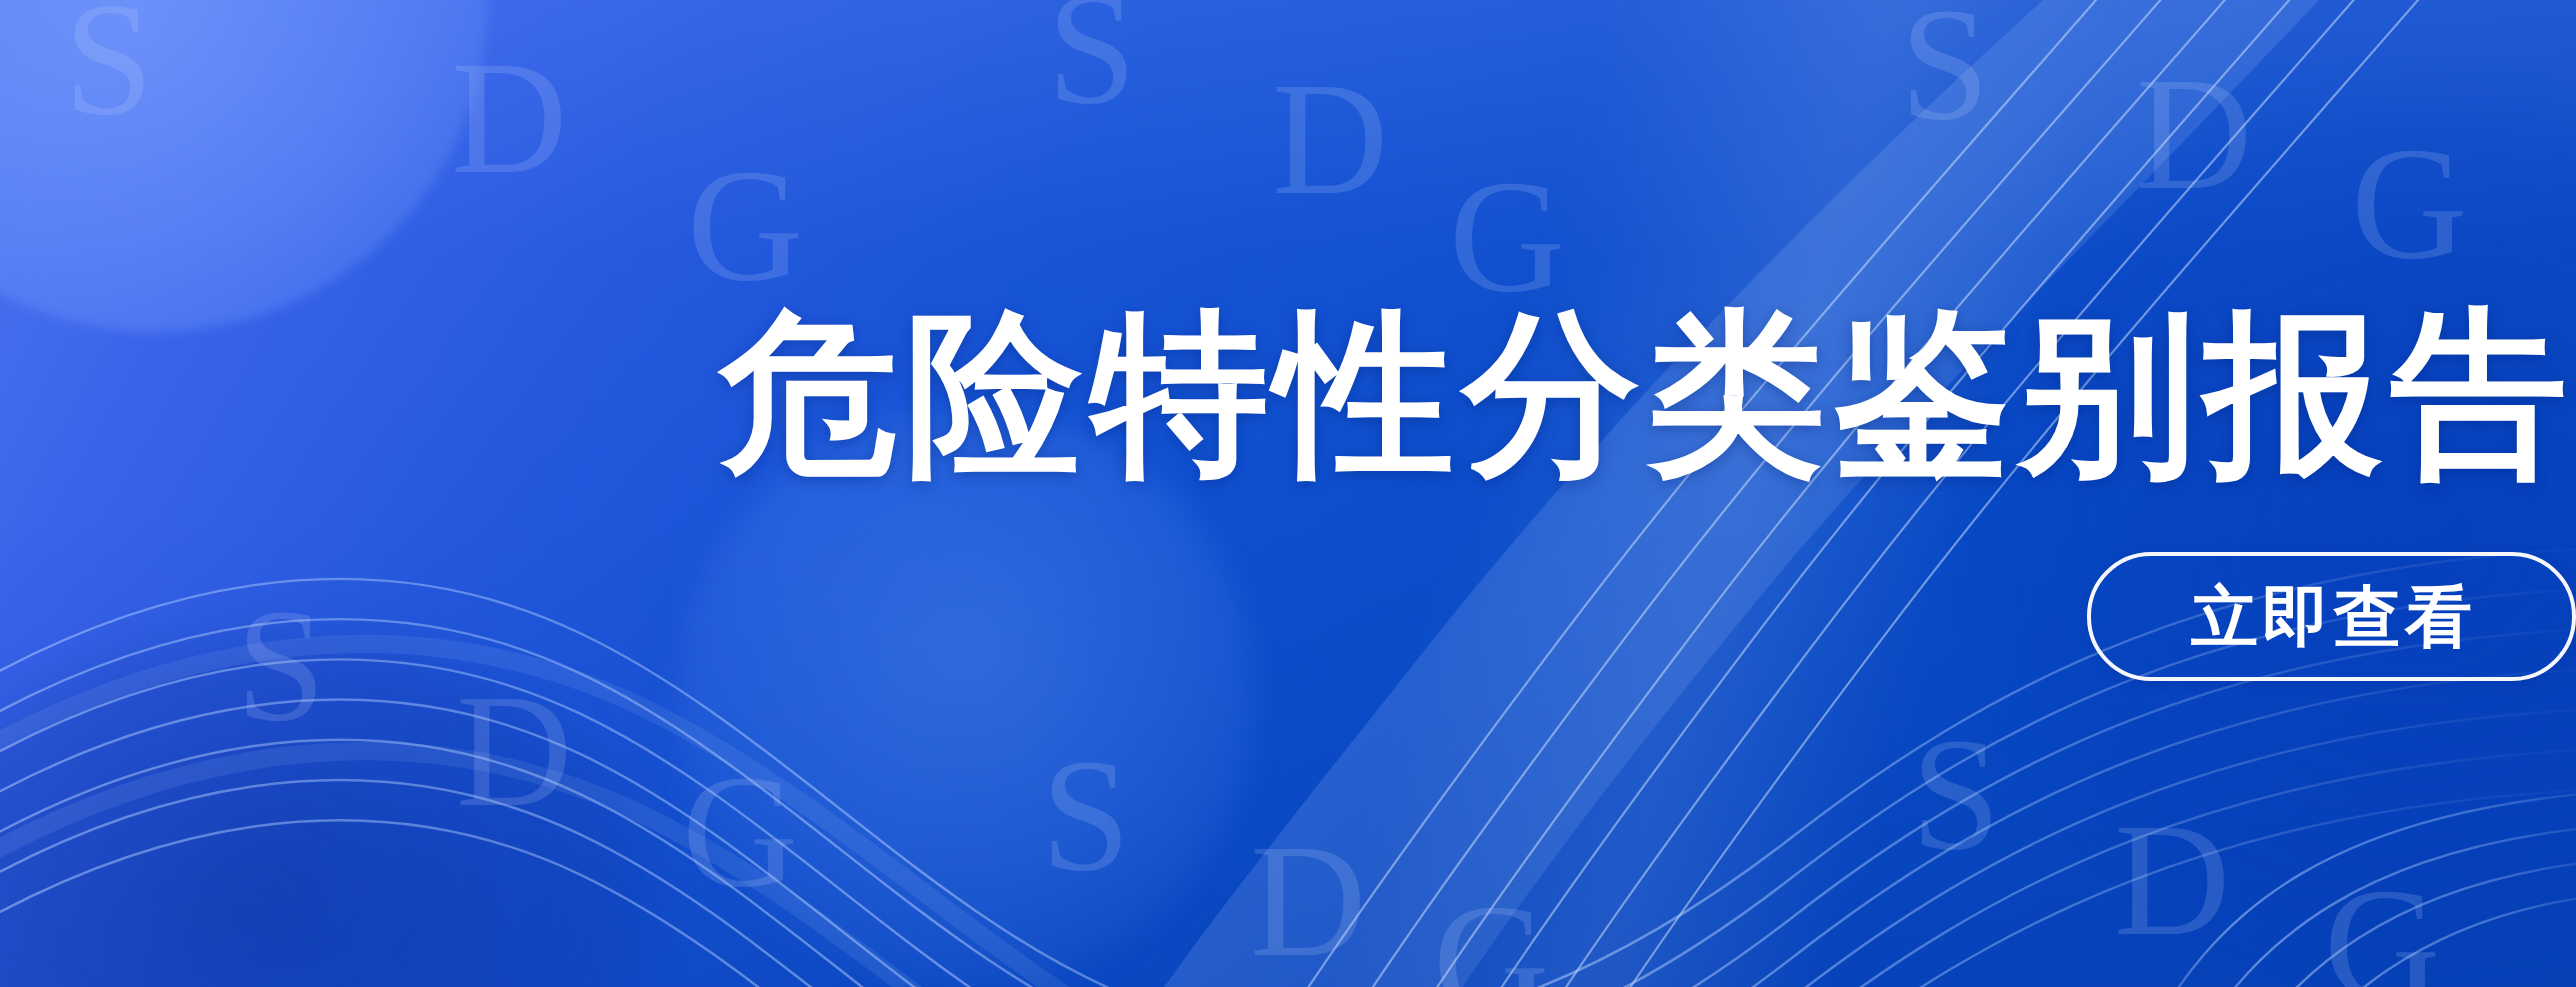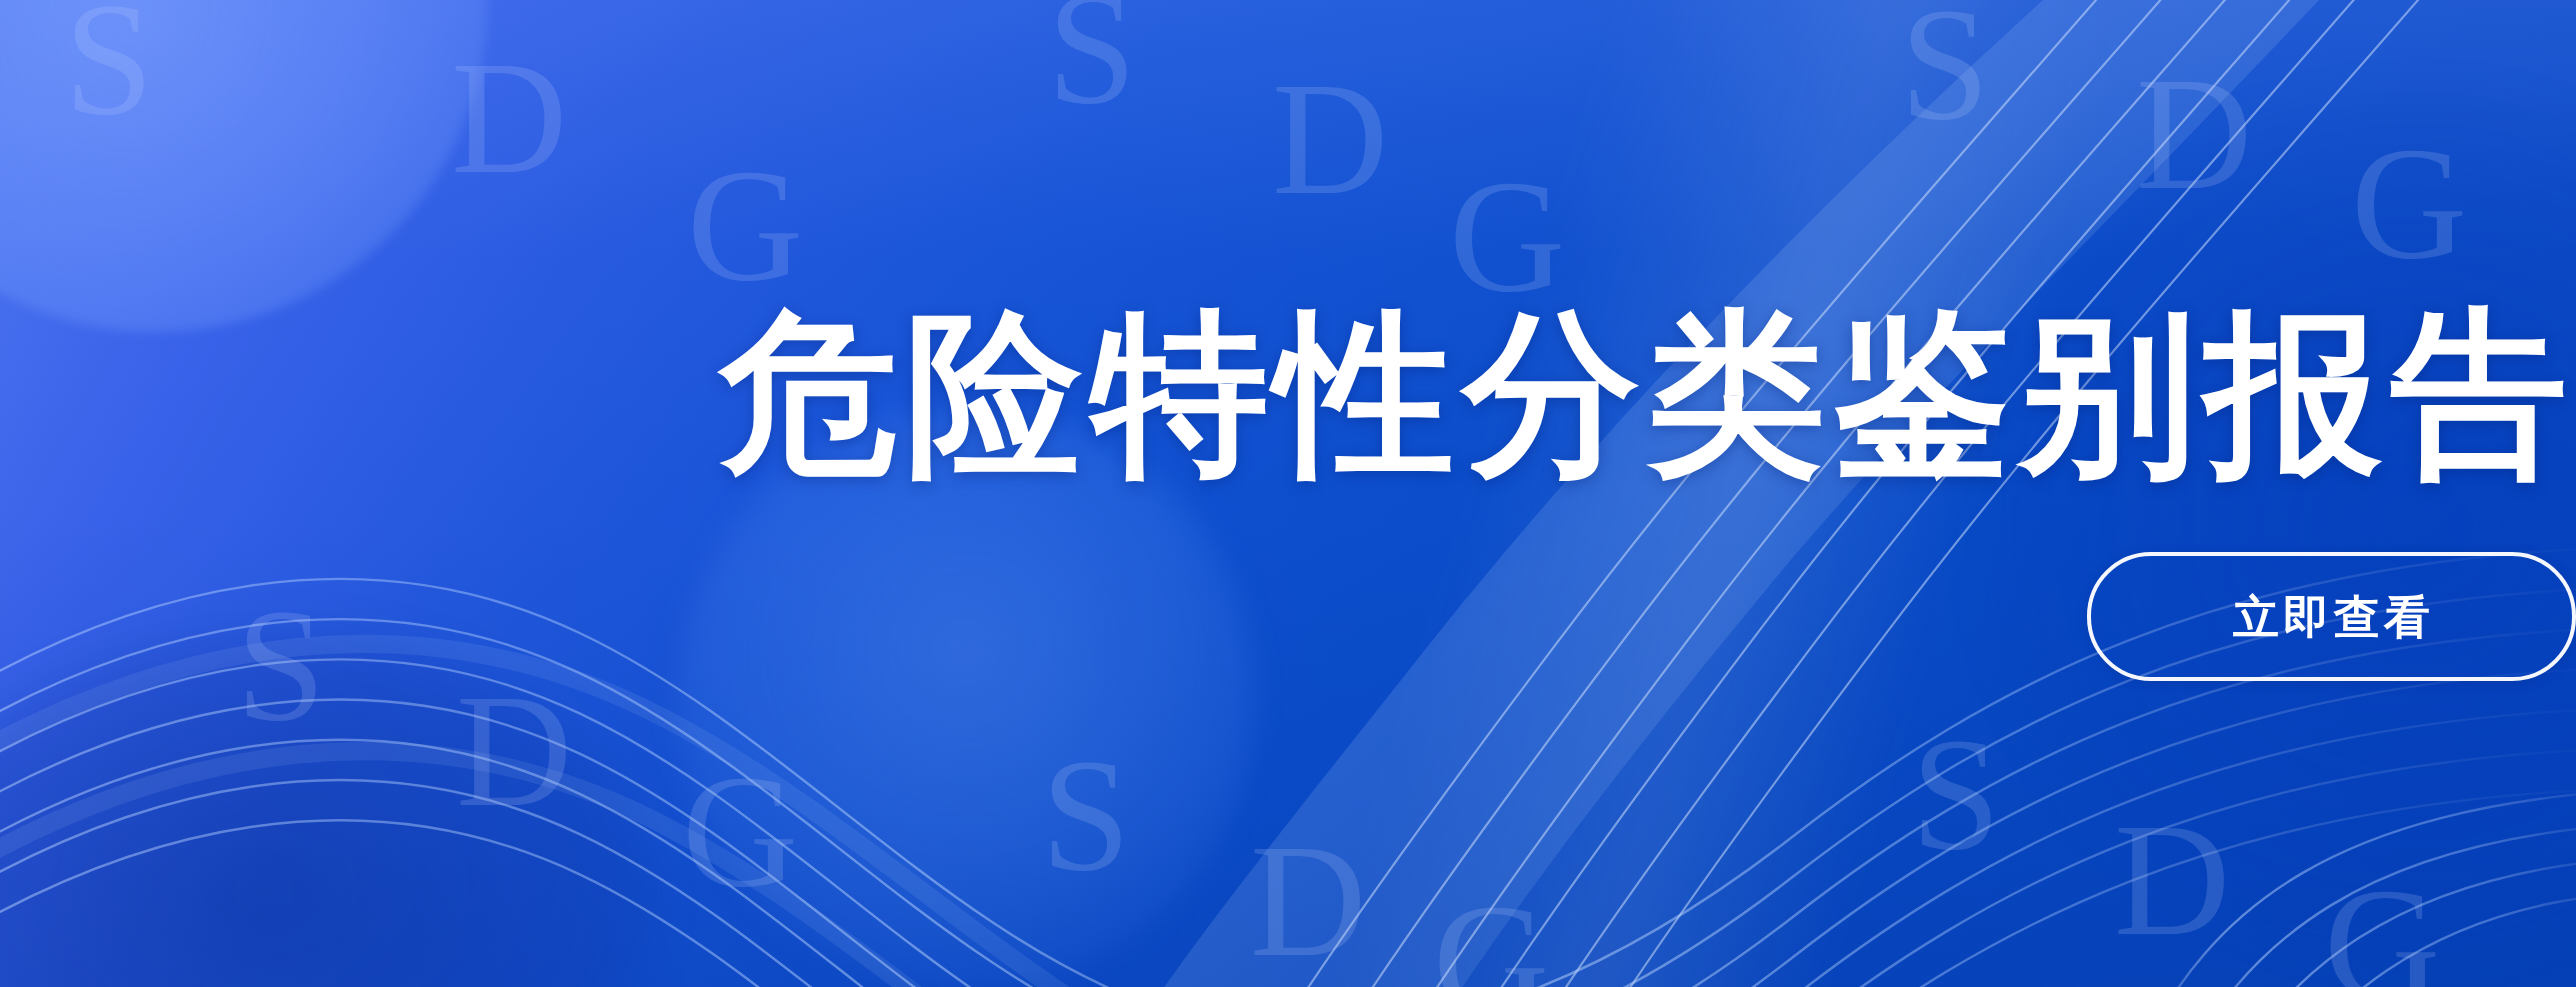--- a/index.html
+++ b/index.html
@@ -172,21 +172,21 @@
     width: 489px;
     height: 129px;
     border: 4.8px solid rgba(255,255,255,0.96);
     border-radius: 64px;
     background: transparent;
     cursor: pointer;
     box-shadow: 0 2.1px 11.8px rgba(2,28,110,0.20);
   }
   .cta-label {
     font-family: "Liberation Sans", "DejaVu Sans", sans-serif;
-    font-size: 46px;
+    font-size: 67px;
     font-weight: 700;
     color: #ffffff;
     letter-spacing: 4.3px;
     line-height: 1;
     white-space: nowrap;
     padding-left: 4.3px;
   }
 </style>
 </head>
 <body>

